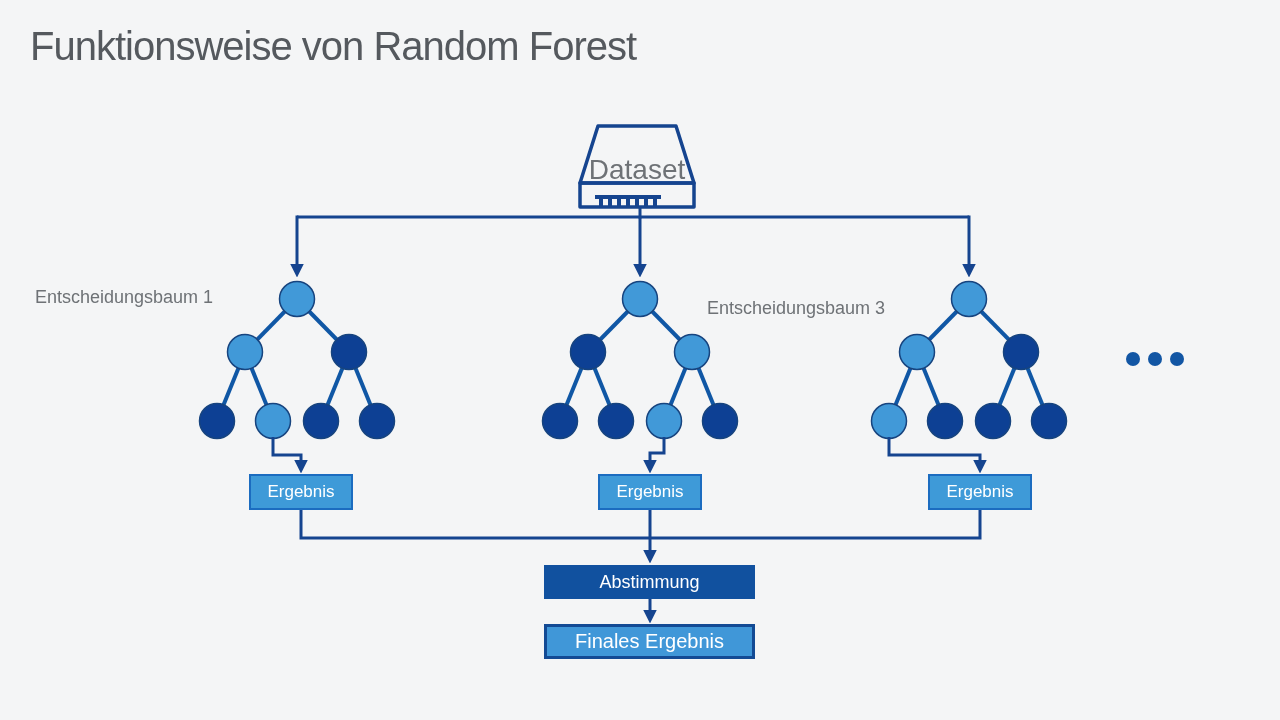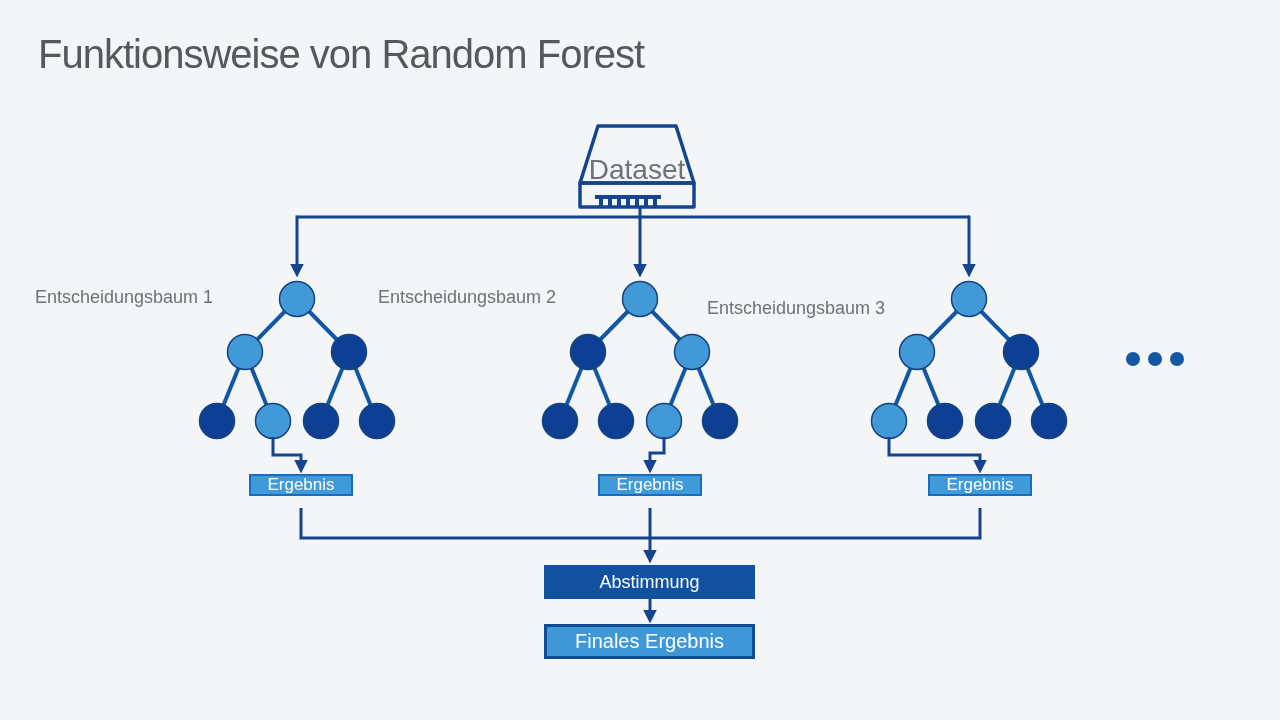--- a/index.html
+++ b/index.html
@@ -10,21 +10,21 @@
     --voting-fill:#11519F; --final-fill:#4097D8; --final-border:#134A94;
     --box-text:#FFFFFF; --ellipsis:#1256A4;
   }
   html,body{margin:0;padding:0;background:var(--background);}
   .slide{
     position:relative;width:1280px;height:720px;overflow:hidden;
     background:var(--background);
     font-family:"Liberation Sans",sans-serif;
   }
   .title{
-    position:absolute;left:30px;top:24px;margin:8px;
+    position:absolute;left:30px;top:24px;margin:0;
     font-size:40px;font-weight:400;letter-spacing:-1px;
     color:var(--title-text);white-space:nowrap;
   }
   svg.diagram{position:absolute;left:0;top:0;}
   .edge{stroke:var(--edge);stroke-width:4;}
   .conn{stroke:var(--connector);stroke-width:3;fill:none;}
   .node{stroke:var(--node-border);stroke-width:1.5;}
   .ds{fill:none;stroke:var(--connector);stroke-width:3.5;stroke-linejoin:round;}
   .tooth{fill:var(--connector);}
   .arrowhead-shape{fill:var(--connector);}
@@ -37,21 +37,21 @@
     position:absolute;width:240px;top:287px;
     font-size:18px;color:var(--label-text);white-space:nowrap;
   }
   .tree-label-1{left:35px;}
   .tree-label-2{left:378px;}
   .tree-label-3{left:707px;margin-top:11px;}
   .box{
     position:absolute;display:flex;align-items:center;justify-content:center;
     color:var(--box-text);box-sizing:border-box;white-space:nowrap;
   }
-  .result-box{width:104px;height:22px;top:474px;font-size:17px;
+  .result-box{width:104px;height:36px;top:474px;font-size:17px;
     background:var(--result-fill);border:2px solid var(--result-border);}
   .result-box-1{left:249px;}
   .result-box-2{left:598px;}
   .result-box-3{left:928px;}
   .voting-box{left:544px;top:565px;width:211px;height:34px;font-size:18px;
     background:var(--voting-fill);}
   .final-box{left:544px;top:624px;width:211px;height:35px;font-size:20px;
     background:var(--final-fill);border:3px solid var(--final-border);}
 </style>
 </head>
@@ -154,21 +154,20 @@
     <g>
       <circle class="dot" cx="1133" cy="359" r="7"></circle>
       <circle class="dot" cx="1155" cy="359" r="7"></circle>
       <circle class="dot" cx="1177" cy="359" r="7"></circle>
     </g>
   </svg>
 
   <div class="dataset-label">Dataset</div>
 
   <div class="tree-label tree-label-1">Entscheidungsbaum 1</div>
-  <div class="tree-label tree-label-2">Entscheidungsbaum 2</div>
   <div class="tree-label tree-label-3">Entscheidungsbaum 3</div>
 
   <div class="box result-box result-box-1">Ergebnis</div>
   <div class="box result-box result-box-2">Ergebnis</div>
   <div class="box result-box result-box-3">Ergebnis</div>
 
   <div class="box final-box">Finales Ergebnis</div>
   <div class="box voting-box">Abstimmung</div>
 
 </div>

